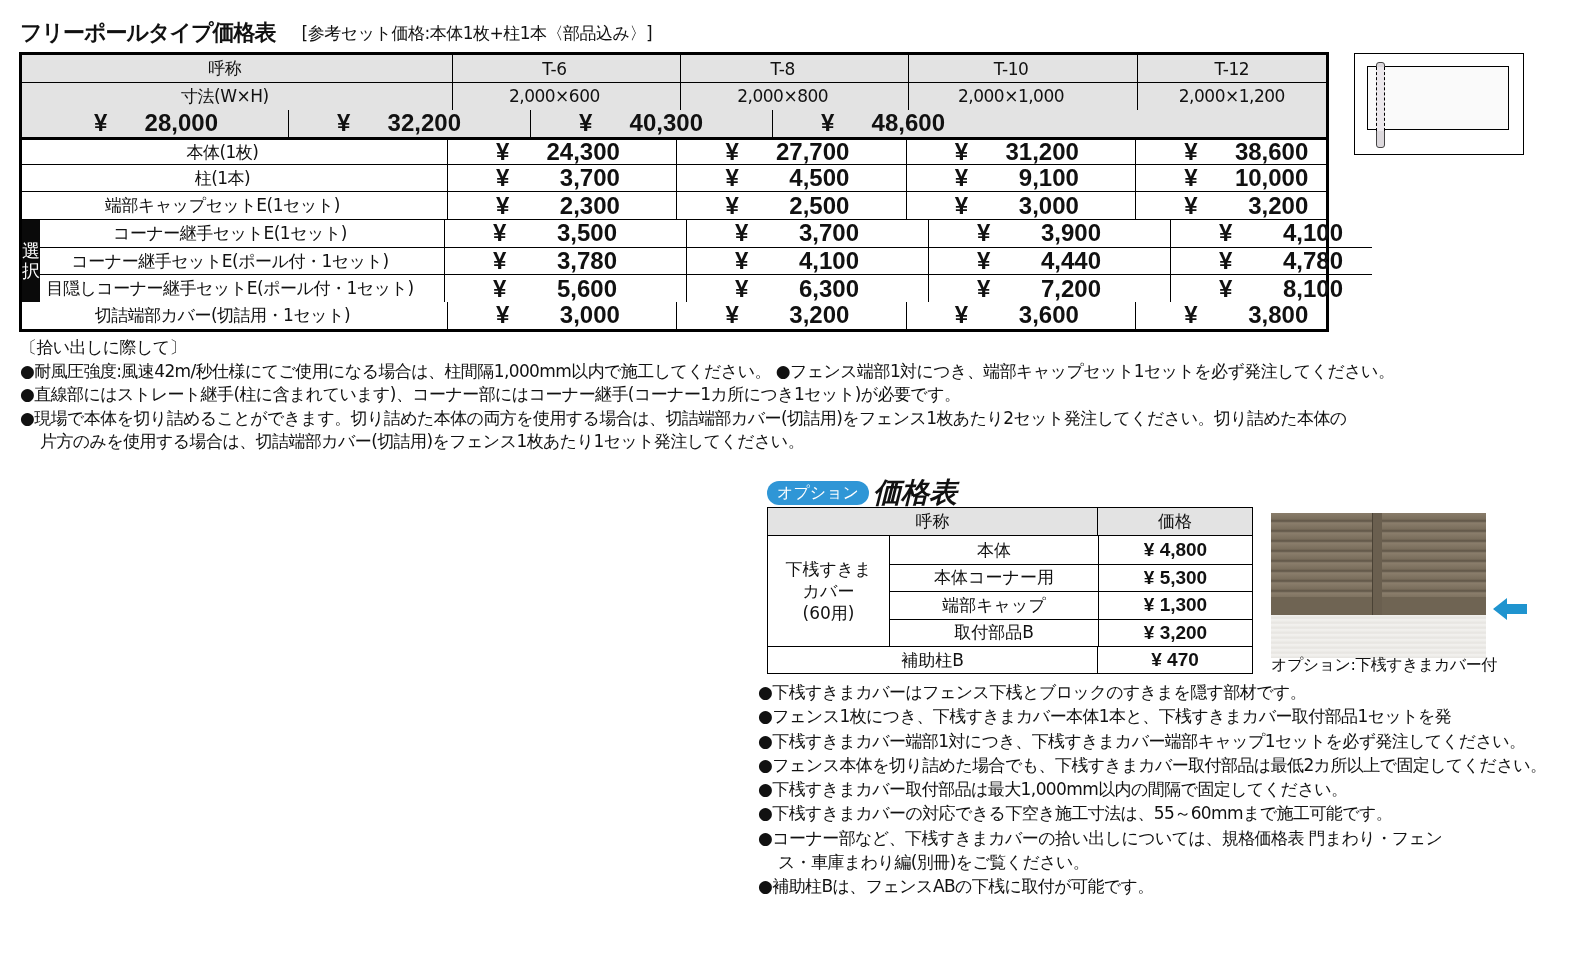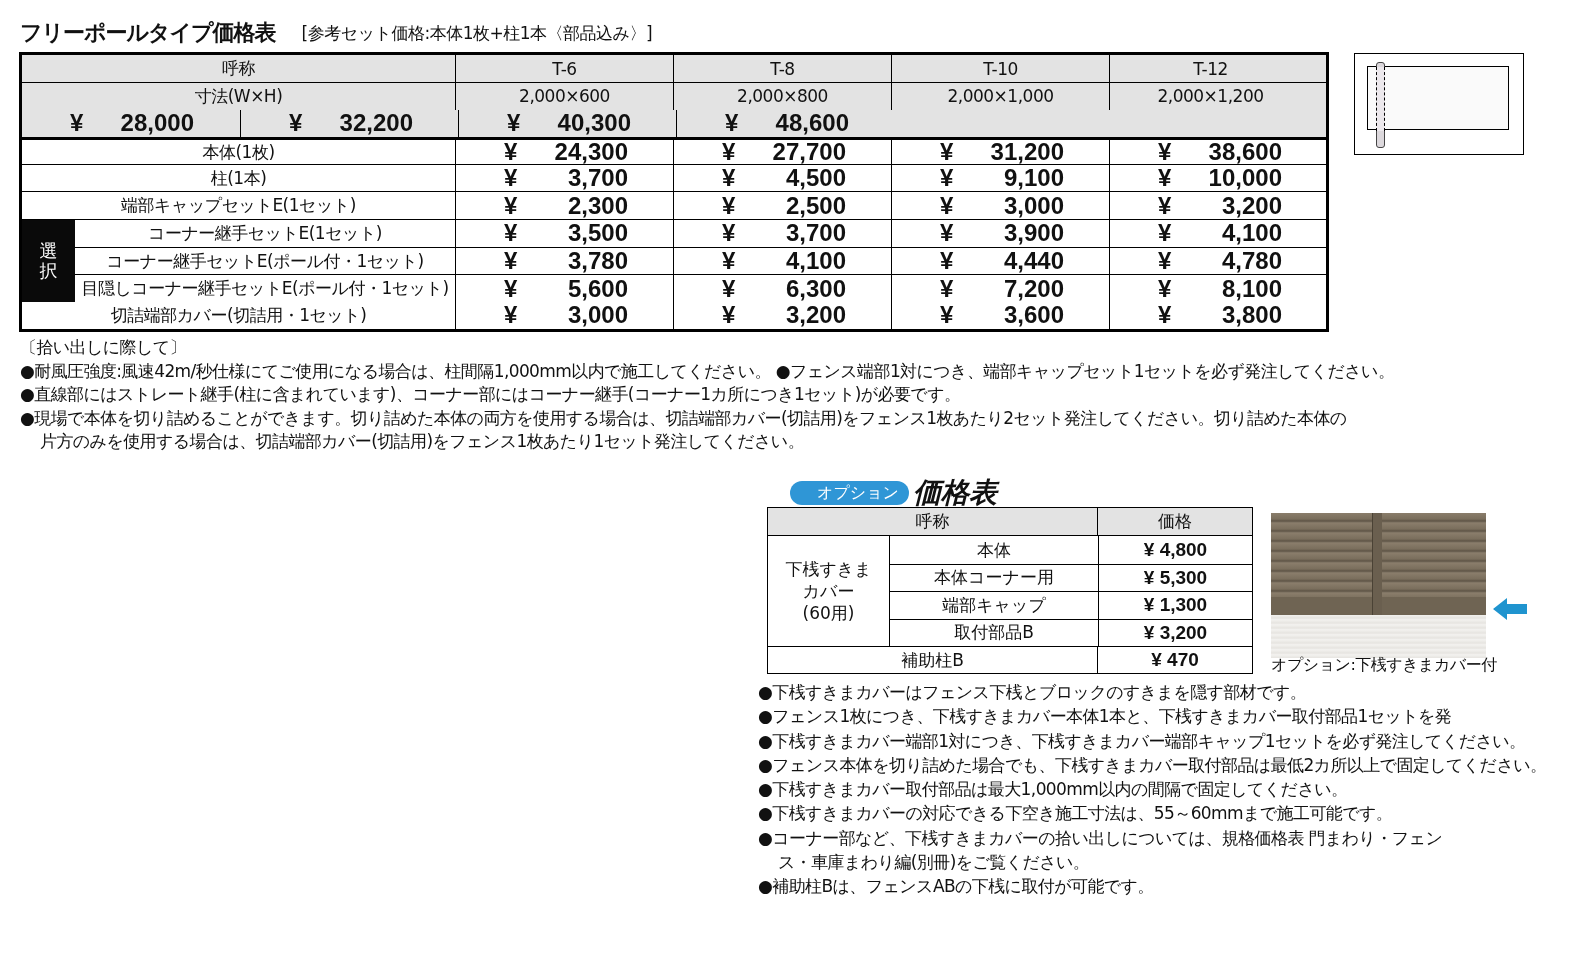--- a/index.html
+++ b/index.html
@@ -12,21 +12,21 @@
 
     
     .main-table { position: absolute; left: 19px; top: 52px; width: 1310px; border: 3px solid #000; }
     .row { display: flex; height: 27.3px; border-top: 1.5px solid #000; }
     .row:first-child { border-top: none; }
     .row.gray { background: #e3e3e3; }
     .row.thick { border-top: 3px solid #000; }
     .cell { display: flex; align-items: center; justify-content: center; border-left: 1.5px solid #000; font-size: 17px; white-space: nowrap; overflow: hidden; letter-spacing: -0.5px; }
     .cell:first-child { border-left: none; }
     .label-cell { width: 433px; }
-    .val-cell { width: 218px; }
+    .val-cell { width: 218px; margin-left: 24px; }
     .val-cell.last { width: 202px; }
     .price { font-size: 24px; font-weight: bold; font-family: "Liberation Sans", sans-serif; justify-content: flex-start; padding-left: 48px; letter-spacing: 0; }
     .price .yen { display: inline-block; width: 30px; }
     .price .num { display: inline-block; width: 94px; text-align: right; }
 
     .sel-block { display: flex; border-top: 1.5px solid #000; }
     .sel-tag { width: 53px; background: #0a0a0a; color: #fff; font-size: 18px; display: flex; flex-direction: column; align-items: center; justify-content: center; line-height: 20px; }
     .sel-rows { flex: 1; }
     .sel-rows .row:first-child { border-top: none; }
     .sel-rows .label-cell { width: 380px; border-left: none; }
@@ -36,21 +36,21 @@
     .diagram .panel { position: absolute; left: 12px; top: 12px; width: 142px; height: 64px; border: 1.5px solid #000; background: #fafafa; }
     .diagram .pole { position: absolute; left: 21px; top: 8px; width: 9px; height: 86px; border: 1.5px solid #444; border-radius: 3px; background: #dcd8dc; }
     .diagram .pole-top { position: absolute; left: 21px; top: 13px; width: 9px; height: 64px; border-left: 1.5px dashed #000; border-right: 1.5px dashed #000; background: #ece8ec; }
 
     
     .notes { position: absolute; left: 20px; top: 336px; font-size: 17px; line-height: 23.5px; letter-spacing: -0.6px; white-space: nowrap; }
     .notes .indent { padding-left: 20px; }
 
     
     .opt-heading { position: absolute; left: 767px; top: 474px; display: flex; align-items: center; }
-    .badge { background: #2f96d6; color: #fff; font-size: 16px; padding: 2px 10px 2px 27px; border-radius: 12px; height: 24px; line-height: 20px; white-space: nowrap; margin-left: 23px; }
+    .badge { background: #2f96d6; color: #fff; font-size: 16px; padding: 2px 10px 2px 10px; border-radius: 12px; height: 24px; line-height: 20px; white-space: nowrap; }
     .opt-title { font-size: 28px; font-weight: bold; margin-left: 4px; font-style: italic; }
 
     .opt-table { position: absolute; left: 767px; top: 507px; width: 486px; border: 1.5px solid #000; font-size: 17px; }
     .opt-row { display: flex; height: 27.4px; border-top: 1.2px solid #000; }
     .opt-row:first-child { border-top: none; }
     .opt-row.gray { background: #e3e3e3; }
     .oc { display: flex; align-items: center; justify-content: center; border-left: 1.2px solid #000; white-space: nowrap; }
     .oc:first-child { border-left: none; }
     .o-name { width: 329px; }
     .o-price { flex: 1; font-weight: bold; font-size: 19px; font-family: "Liberation Sans", sans-serif; }

